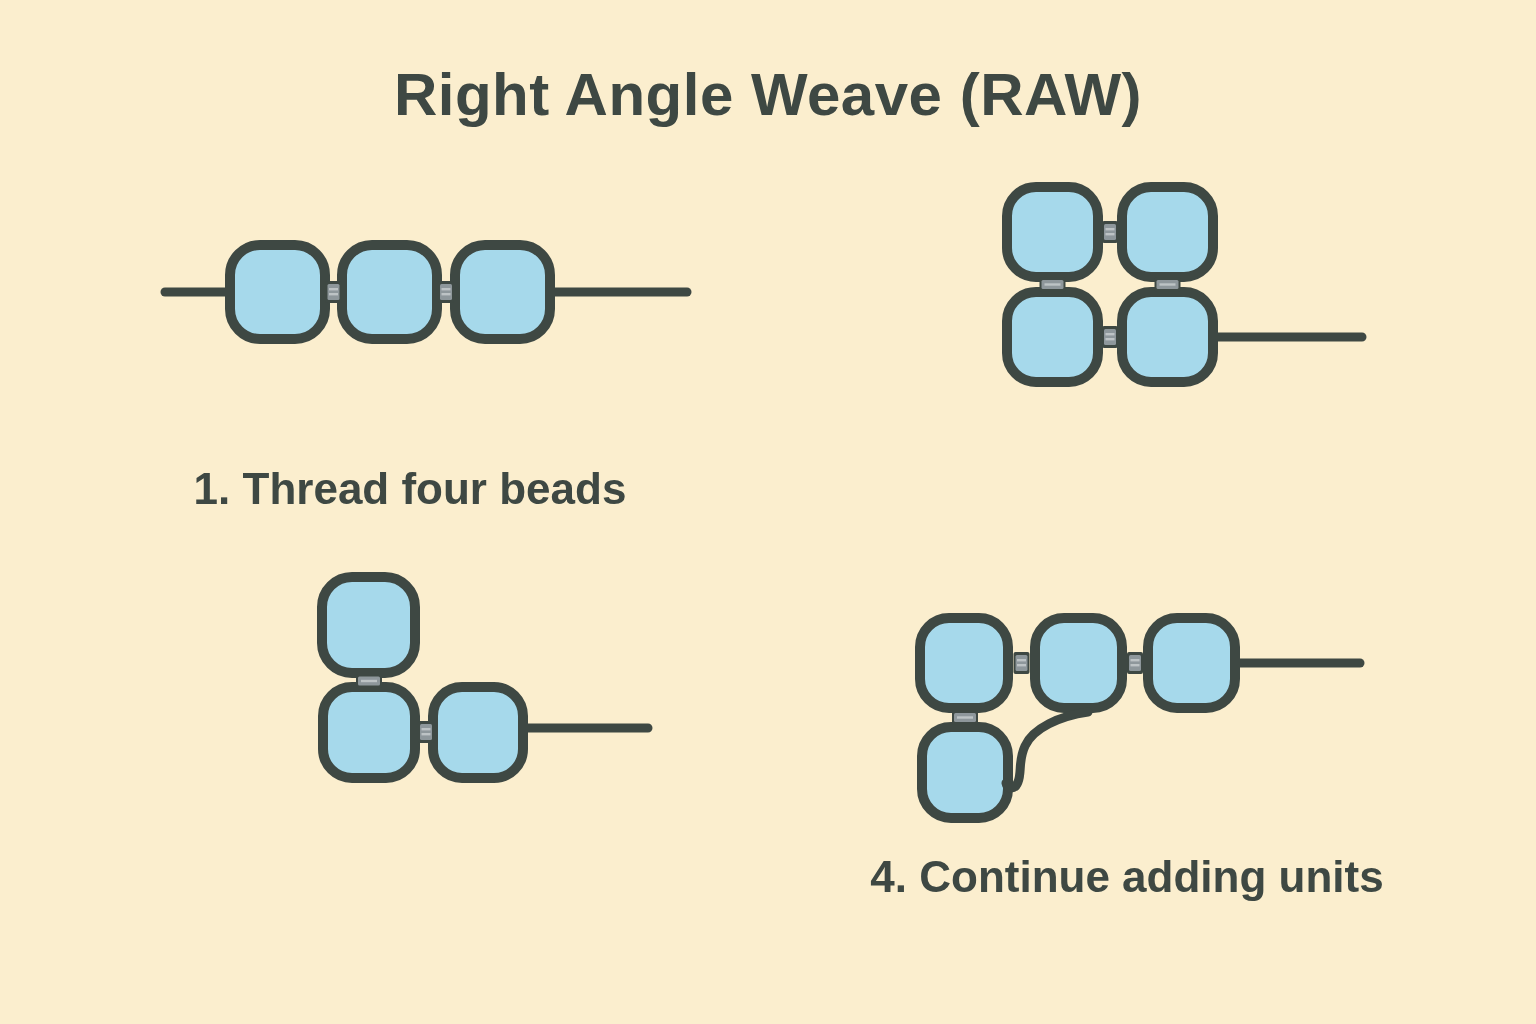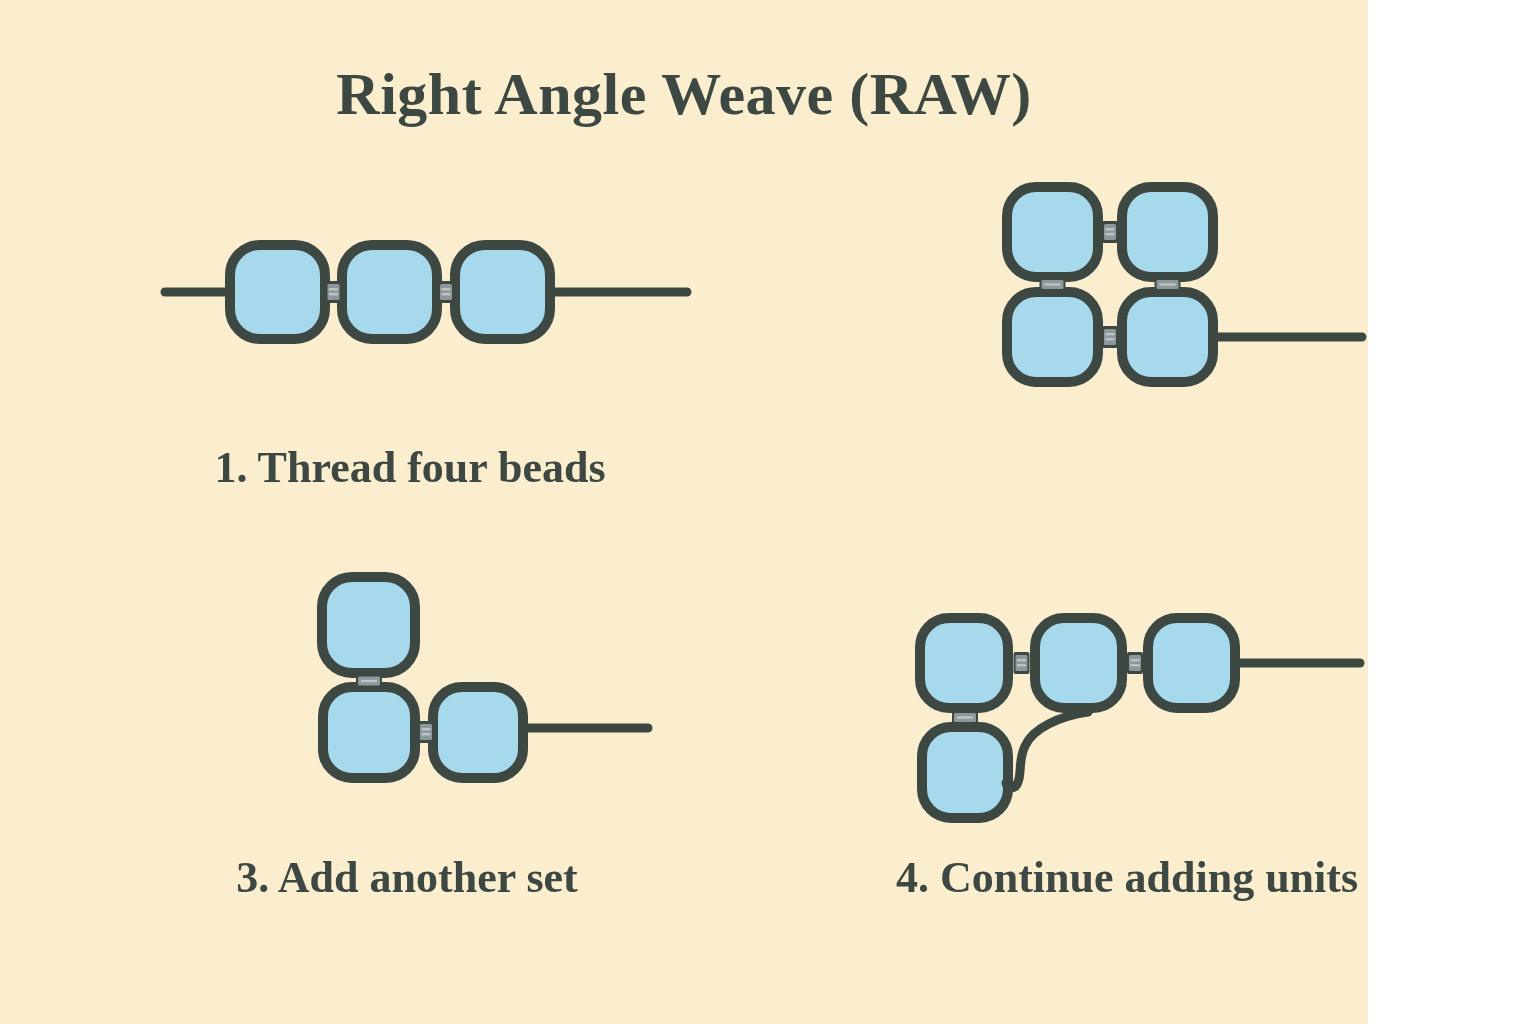--- a/index.html
+++ b/index.html
@@ -1,42 +1,42 @@
 <!DOCTYPE html>
 <html style="--background: #FBEECE; --ink: #3E4843; --bead-fill: #A6D9EB; --joint: #8E979B; --joint-stripe: #BDC3C5;"><head>
 <meta charset="utf-8">
 <style>
   html, body { margin: 0; padding: 0; }
   .canvas {
     position: relative;
-    width: 1368px;
+    width: 1536px;
     height: 1024px;
     background: var(--background, #FBEECE);
-    font-family: Liberation Serif, serif;
+    font-family: Liberation Sans, sans-serif;
     overflow: hidden;
   }
   .title {
     position: absolute;
     left: 0; right: 0;
     top: 60px;
     text-align: center;
     font-size: 60px;
     font-weight: 700;
     color: var(--ink, #3E4843);
     letter-spacing: 0.5px;
   }
   .caption {
     position: absolute;
     width: 620px;
     text-align: center;
     font-size: 44px;
     font-weight: 700;
     color: var(--ink, #3E4843);
   }
-  .caption.c1 { left: 100px;  top: 442px; }
+  .caption.c1 { left: 100px;  top: 464px; }
   .caption.c2 { left: 817px;  top: 438px; }
   .caption.c3 { left: 97px;   top: 852px; }
   .caption.c4 { left: 817px;  top: 852px; text-align: center; }
   .diagram { position: absolute; }
   .d1 { left: 158px; top: 228px; }
   .d2 { left: 995px; top: 175px; }
   .d3 { left: 300px; top: 565px; }
   .d4 { left: 905px; top: 600px; }
   .bead   { fill: var(--bead-fill, #A6D9EB); stroke: var(--ink, #3E4843); stroke-width: 10; }
   .thread { fill: none; stroke: var(--ink, #3E4843); stroke-width: 9; stroke-linecap: round; }
@@ -138,16 +138,15 @@
       <rect class="js" x="-4.5" y="1" width="9" height="2.4"></rect>
     </g>
     <g transform="translate(60,117.5)">
       <rect class="jbar" x="-13" y="-7" width="26" height="14" rx="2"></rect>
       <rect class="jm" x="-11" y="-4.5" width="22" height="9" rx="1.5"></rect>
       <rect class="js" x="-8" y="-1.2" width="16" height="2.4"></rect>
     </g>
   </svg>
 
   <div class="caption c1">1. Thread four beads</div>
-  <div class="caption c3">3. Add another set</div>
   <div class="caption c4">4. Continue adding units</div>
 
 </div>
 
 </body></html>

